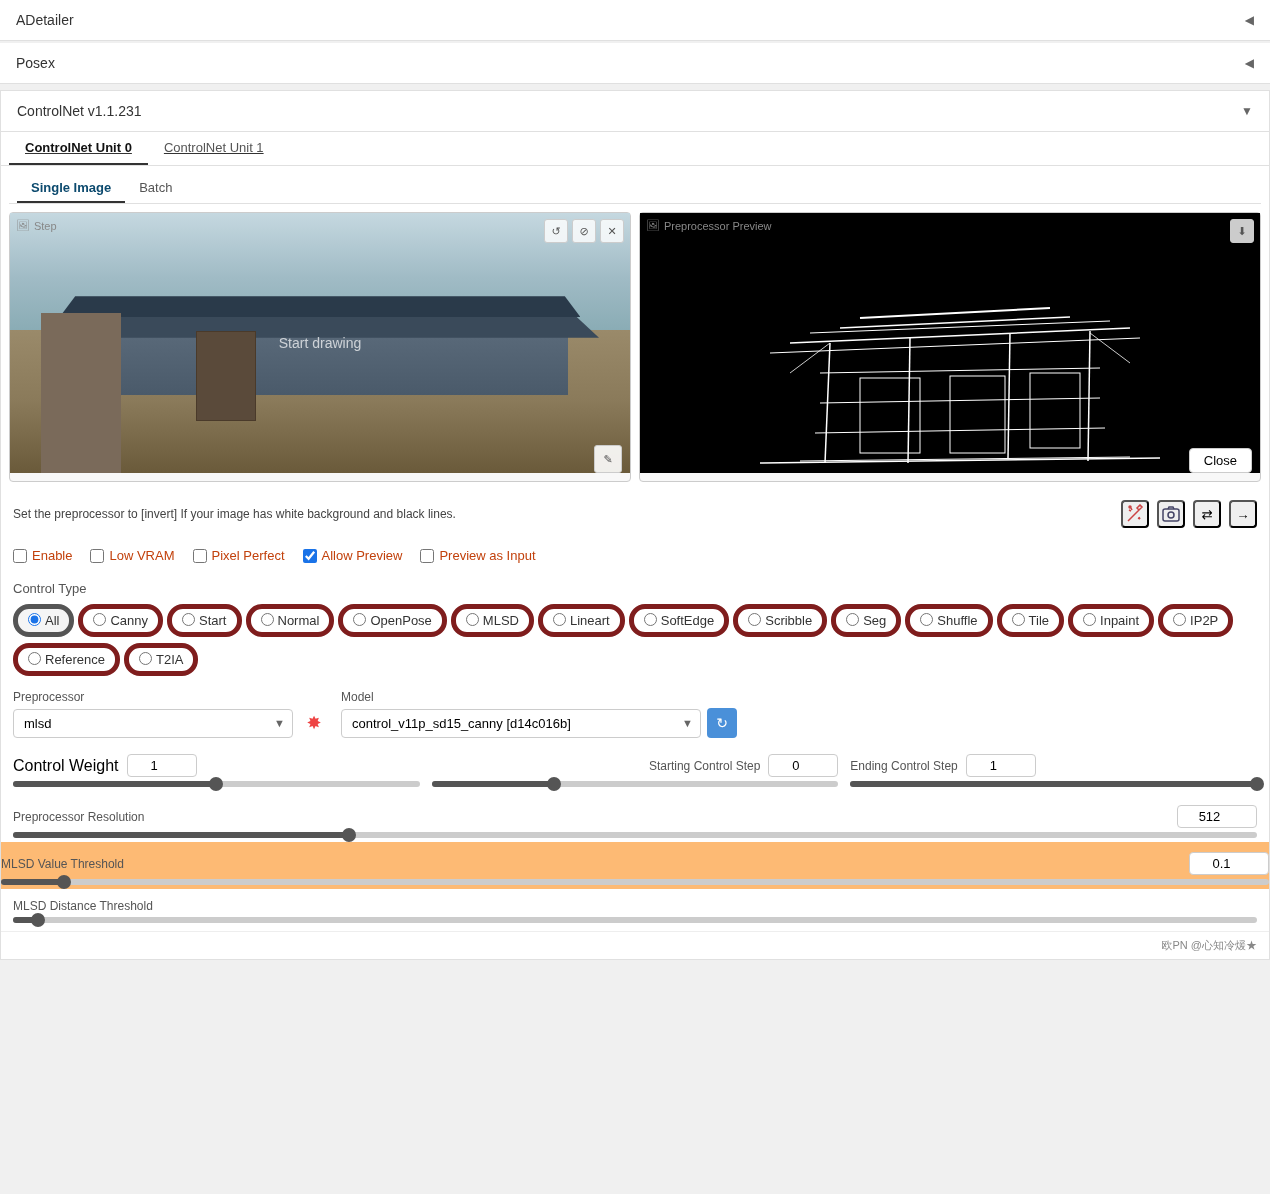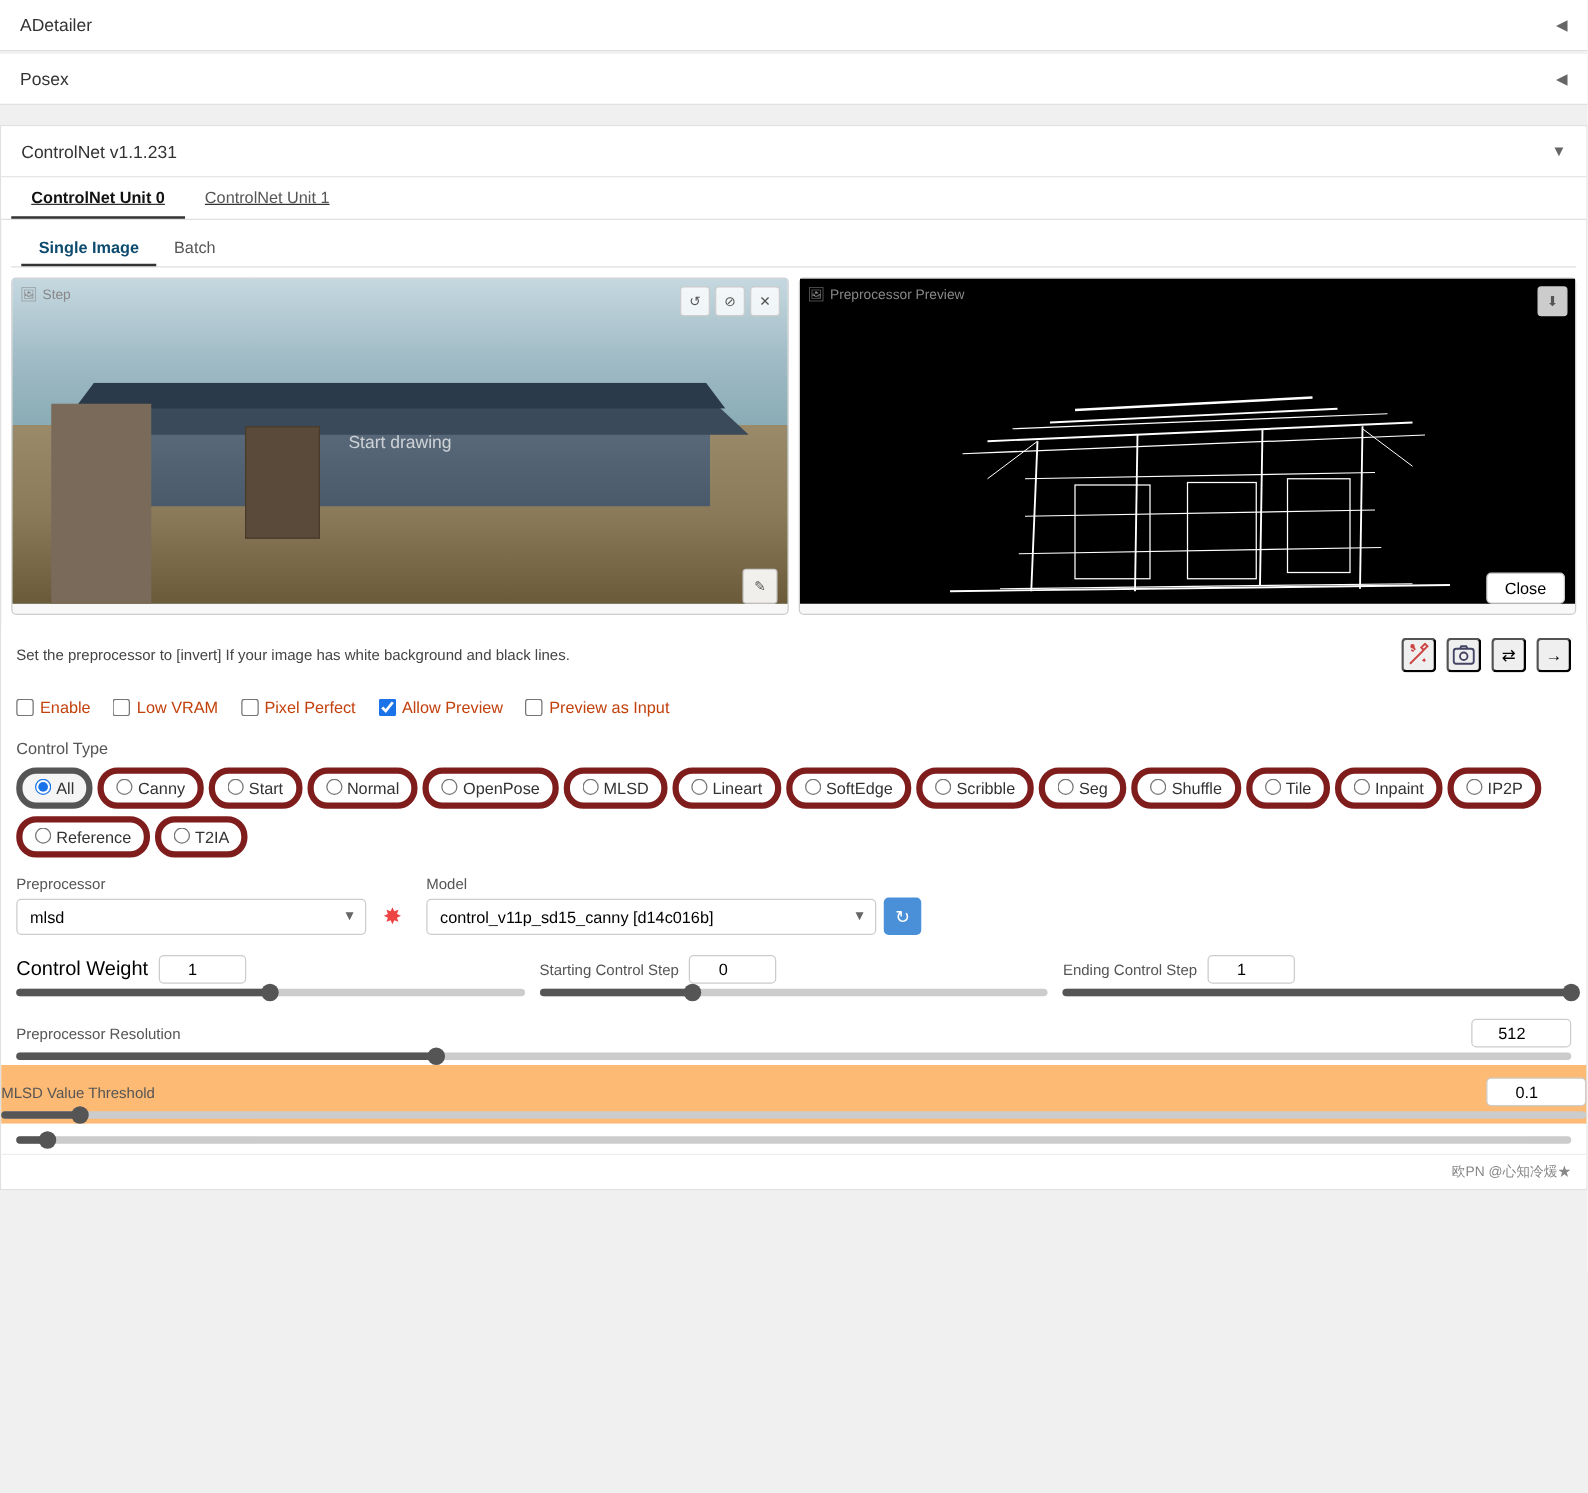--- a/index.html
+++ b/index.html
@@ -26,21 +26,21 @@
       font-size: 14px;
       font-weight: 500;
     }
     .arrow-icon {
       font-size: 12px;
       color: #666;
     }
     .controlnet-wrapper {
       background: #fff;
       border: 1px solid #e0e0e0;
-      margin: 16px 0;
+      margin: 6px 0;
     }
     .controlnet-header {
       display: flex;
       align-items: center;
       justify-content: space-between;
       padding: 12px 16px;
       background: #fff;
       border-bottom: 1px solid #e0e0e0;
       cursor: pointer;
     }
@@ -548,21 +548,21 @@
             <span style="font-size:16px;color:#000000;white-space:nowrap;">Control Weight</span>
             <input type="number" value="1" step="0.05" style="border: 1px solid rgb(204, 204, 204); border-radius: 4px; padding: 3px 6px; font-size: 13px; width: 70px; text-align: center;">
           </div>
           <div style="position:relative;height:6px;background:#ccc;border-radius:3px;">
             <div style="width:50%;height:100%;background:#555;border-radius:3px;"></div>
             <div style="position:absolute;top:50%;left:50%;transform:translate(-50%,-50%);width:14px;height:14px;background:#555;border-radius:50%;cursor:pointer;"></div>
           </div>
         </div>
 
         <div style="flex:1;">
-          <div style="display:flex; align-items:center; gap:8px; margin-bottom:4px;">
+          <div style="display:flex; align-items:center; gap:8px; margin-bottom:4px;justify-content:flex-end;">
             <span style="font-size:12px;color:#555;white-space:nowrap;">Starting Control Step</span>
             <input type="number" value="0" step="0.01" style="border: 1px solid rgb(204, 204, 204); border-radius: 4px; padding: 3px 6px; font-size: 13px; width: 70px; text-align: center;">
           </div>
           <div style="position:relative;height:6px;background:#ccc;border-radius:3px;">
             <div style="width:30%;height:100%;background:#555;border-radius:3px;"></div>
             <div style="position:absolute;top:50%;left:30%;transform:translate(-50%,-50%);width:14px;height:14px;background:#555;border-radius:50%;cursor:pointer;"></div>
           </div>
         </div>
 
         <div style="flex:1;">
@@ -594,20 +594,23 @@
         <span style="font-size:12px;color:#555;">MLSD Value Threshold</span>
         <input type="number" value="0.1" step="0.01" style="border: 1px solid rgb(204, 204, 204); border-radius: 4px; padding: 3px 8px; font-size: 13px; width: 80px; text-align: center;">
       </div>
       <div style="position:relative;height:6px;background:#ccc;border-radius:3px;">
         <div style="width:5%;height:100%;background:#555;border-radius:3px;"></div>
         <div style="position:absolute;top:50%;left:5%;transform:translate(-50%,-50%);width:14px;height:14px;background:#555;border-radius:50%;cursor:pointer;"></div>
       </div>
     </div>
 
     <div style="padding: 10px 12px 8px; background:#fff;">
+      <div style="display:flex; align-items:center; justify-content:space-between; margin-bottom:4px;">
+        <span style="font-size:12px;color:#555;">MLSD Distance Threshold</span>
+      </div>
       <div style="position:relative;height:6px;background:#ccc;border-radius:3px;">
         <div style="width:2%;height:100%;background:#555;border-radius:3px;"></div>
         <div style="position:absolute;top:50%;left:2%;transform:translate(-50%,-50%);width:14px;height:14px;background:#555;border-radius:50%;cursor:pointer;"></div>
       </div>
     </div>
 
     <div style="padding: 6px 12px; background:#fff; display:flex; justify-content:flex-end; align-items:center; font-size:11px; color:#888; border-top:1px solid #eee;">
       <span>欧PN @心知冷煖★</span>
     </div>
 

